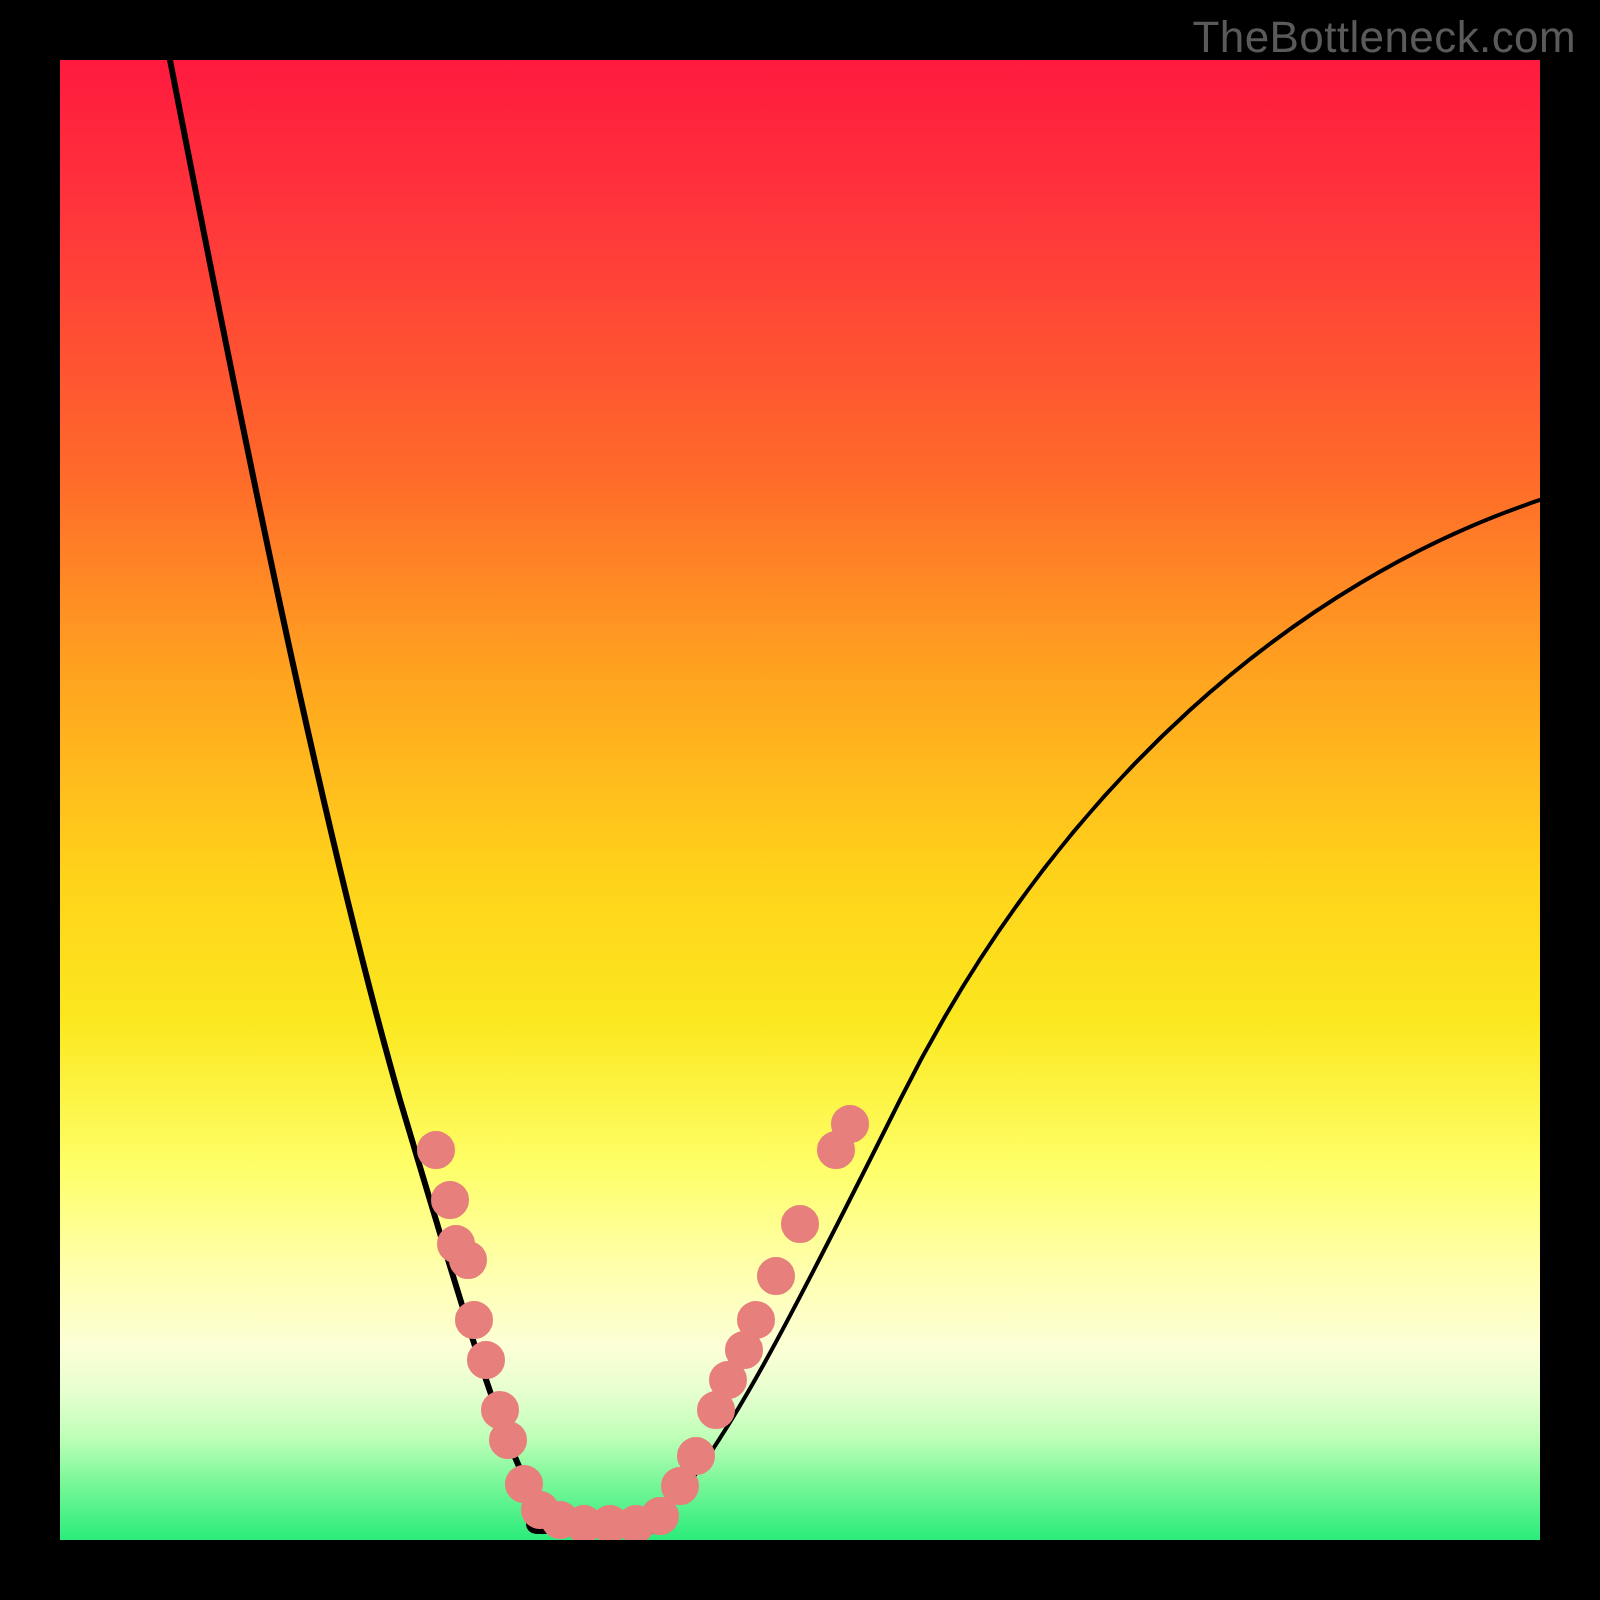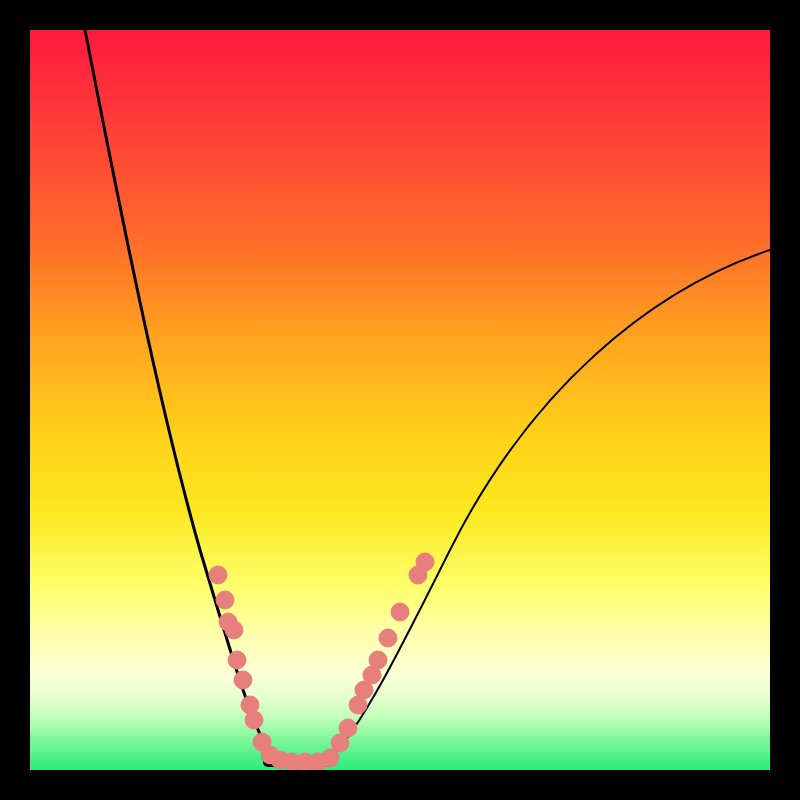--- a/index.html
+++ b/index.html
@@ -89,13 +89,14 @@
           <circle cx="334" cy="660" r="9" fill="#e77f7c" stroke="#e77f7c"></circle>
           <circle cx="342" cy="645" r="9" fill="#e77f7c" stroke="#e77f7c"></circle>
           <circle cx="348" cy="630" r="9" fill="#e77f7c" stroke="#e77f7c"></circle>
           <circle cx="358" cy="608" r="9" fill="#e77f7c" stroke="#e77f7c"></circle>
           <circle cx="370" cy="582" r="9" fill="#e77f7c" stroke="#e77f7c"></circle>
           <circle cx="388" cy="545" r="9" fill="#e77f7c" stroke="#e77f7c"></circle>
           <circle cx="395" cy="532" r="9" fill="#e77f7c" stroke="#e77f7c"></circle>
         </g>
     </svg>
   </div>
+  <div class="watermark">TheBottleneck.com</div>
 </div>
 
 </body></html>

